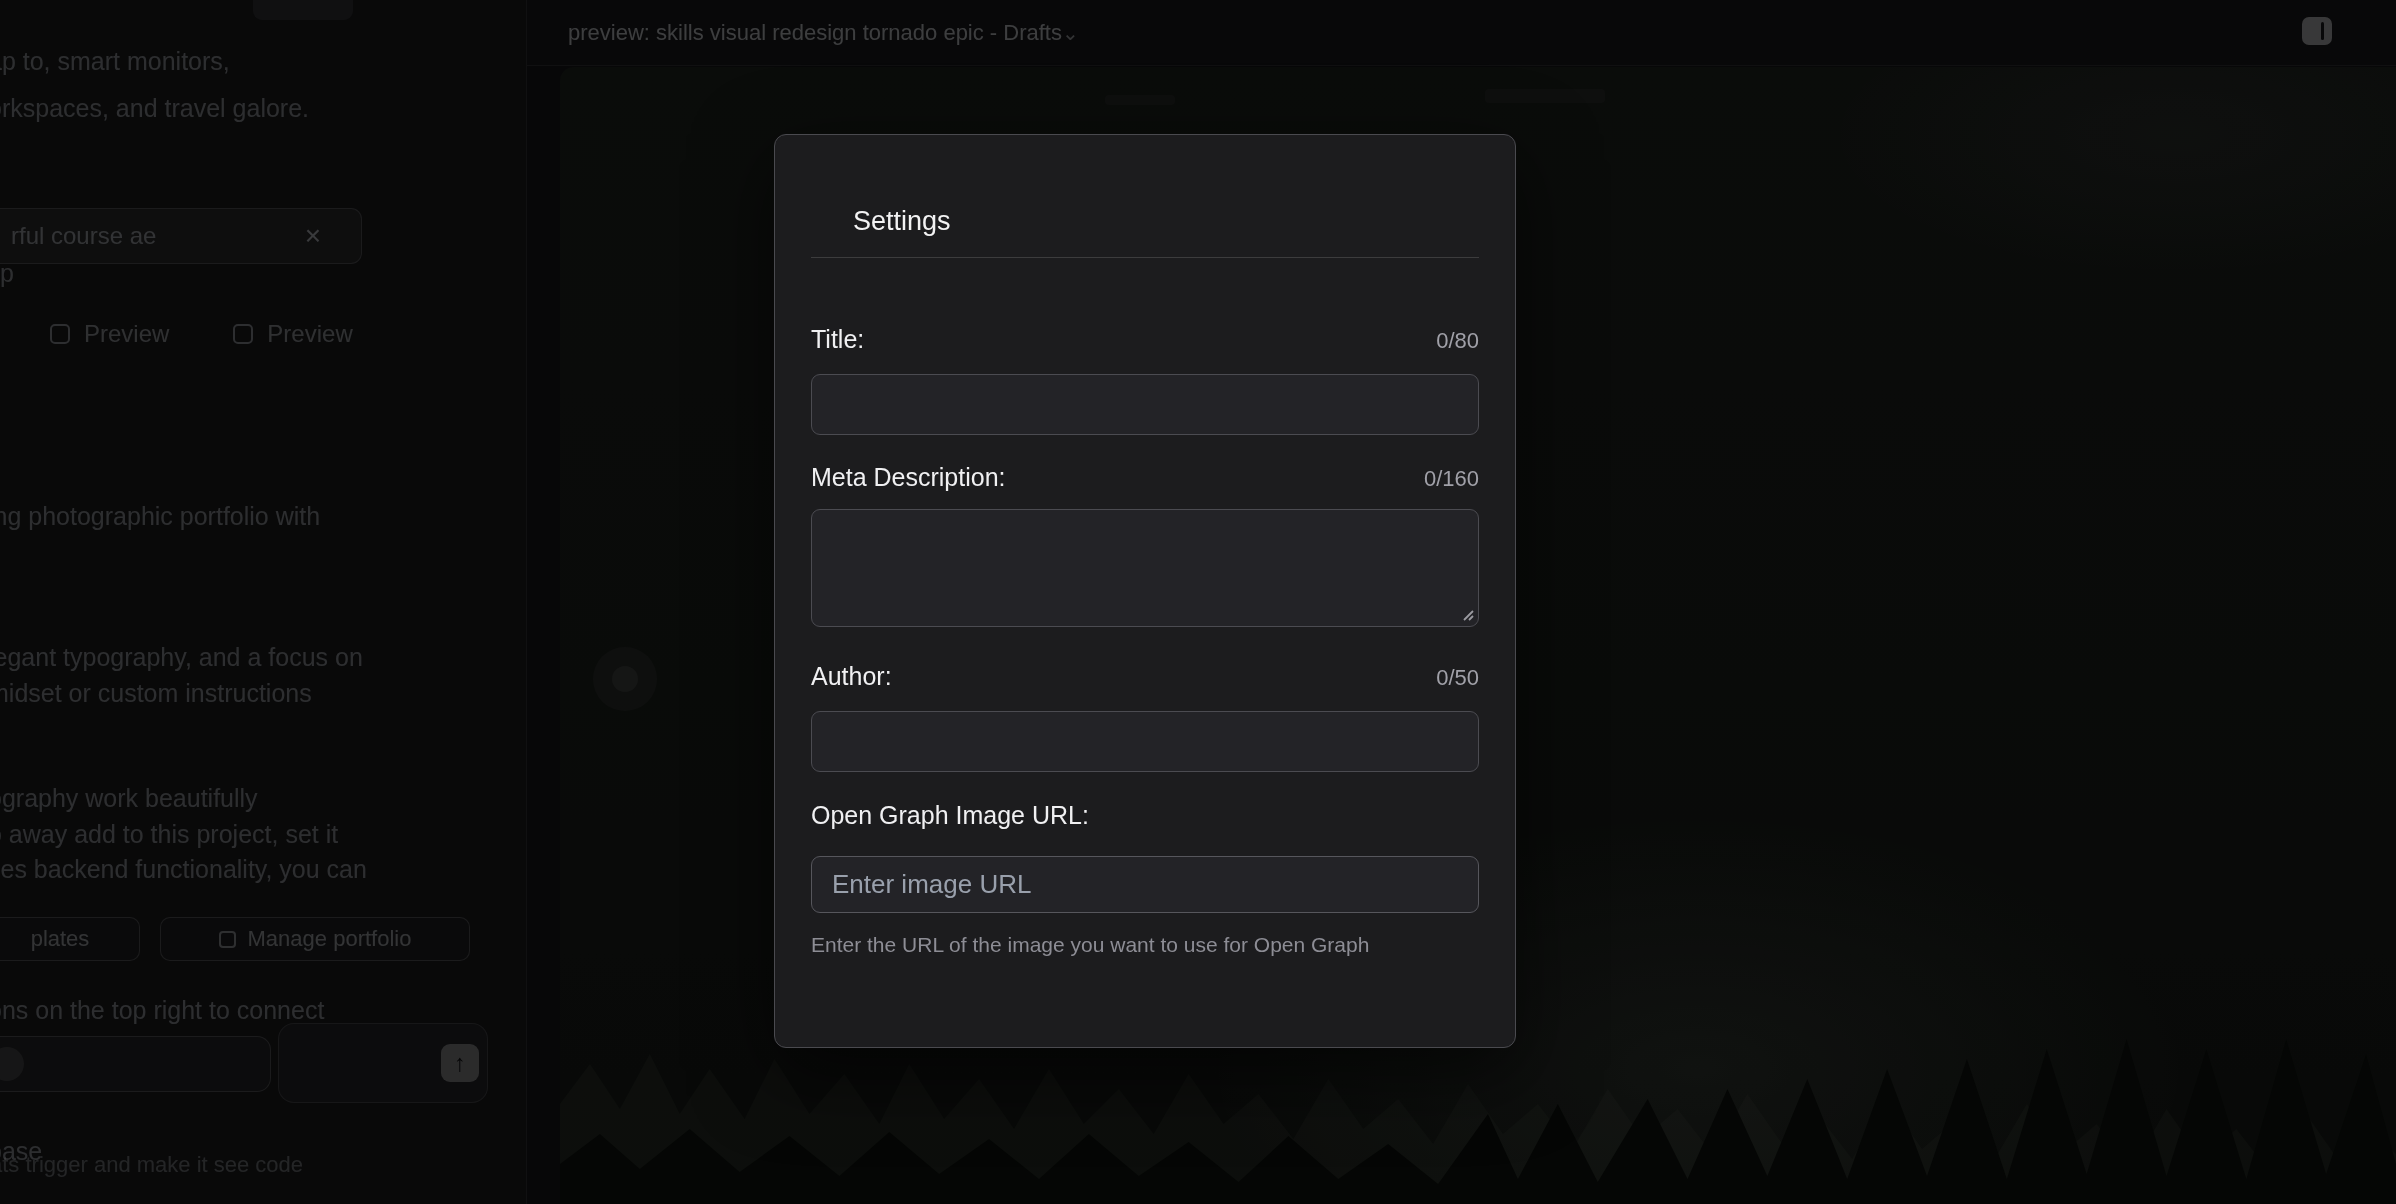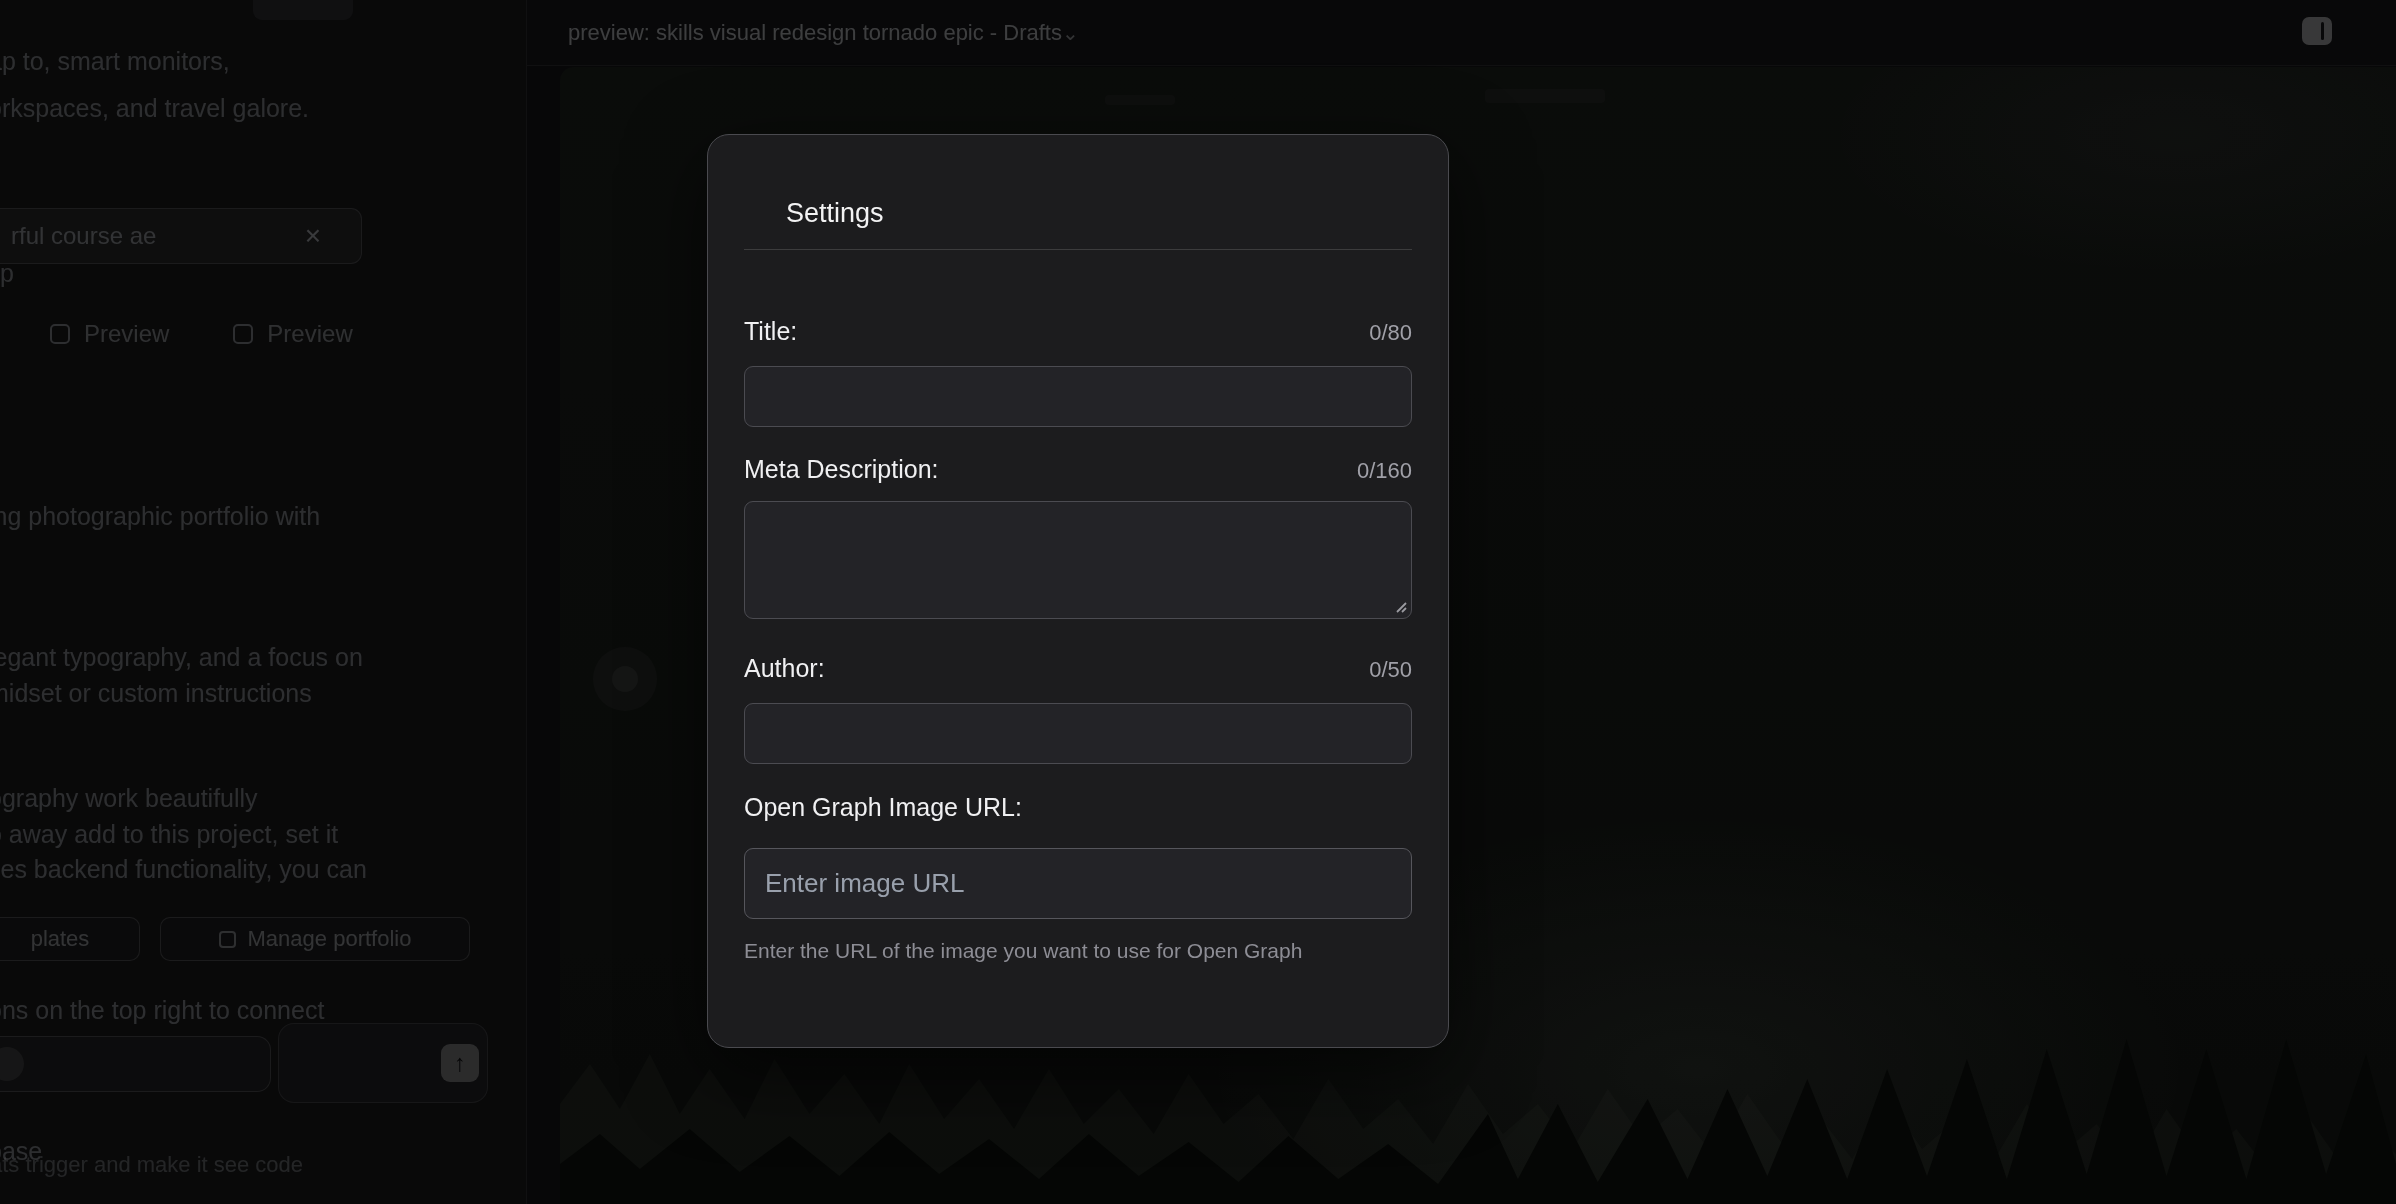--- a/index.html
+++ b/index.html
@@ -57,36 +57,36 @@
                     radial-gradient(ellipse 500px 200px at 88% 6%, rgba(200,210,205,0.05), rgba(200,210,205,0) 70%); }
   .treeline { position:absolute; left:0; right:0; bottom:0; height:340px; width:100%; }
   .float-circle { position:absolute; left:33px; top:580px; width:64px; height:64px; border-radius:50%;
                   background:rgba(255,255,255,0.045); }
   .float-circle::after { content:""; position:absolute; left:19px; top:19px; width:26px; height:26px;
                   border-radius:50%; background:rgba(255,255,255,0.07); }
   .ghost-line { position:absolute; background:rgba(255,255,255,0.035); border-radius:4px; }
 
   
   .backdrop { position:absolute; inset:0; background:rgba(0,0,0,0.55); }
-  .modal { position:absolute; left:707px; top:134px; width:742px; height:914px;
-           background:#1c1c1e; border:1px solid #4a4a4f; border-radius:22px;
-           box-shadow:0 24px 80px rgba(0,0,0,0.60); padding:8px 36px; }
+  .modal { position:absolute; left:774px; top:134px; width:742px; height:914px;
+           background:#1c1c1e; border:1px solid #4a4a4f; border-radius:12px;
+           box-shadow:0 24px 80px rgba(0,0,0,0.60); padding:16px 36px; }
   .modal-title { margin:56px 0 0 42px; color:#f2f2f3; font-size:27px; font-weight:500; line-height:28px; }
   .divider { border:none; border-top:1px solid rgba(255,255,255,0.14); margin:22px 0 0 0; }
   .frow { display:flex; justify-content:space-between; align-items:baseline; line-height:26px; }
   .flabel { color:#f0f0f2; font-size:25px; }
   .fcount { color:#a0a0a8; font-size:22px; }
   .row-1 { margin-top:68px; } .row-2 { margin-top:29px; } .row-3 { margin-top:36px; } .row-4 { margin-top:30px; }
   .tinput, .tarea, .oginput { width:100%; background:#232327; border:1px solid #4b4b51; border-radius:9px;
            color:#e8e8ea; font-size:26px; font-family:inherit; outline:none; }
   .tinput { margin-top:20px; height:61px; padding:0 20px; }
   .tarea  { margin-top:17px; height:118px; padding:14px 20px; resize:none; display:block; position:relative; }
   .tarea-wrap { position:relative; }
   .resize-grip { position:absolute; right:5px; bottom:6px; width:16px; height:16px; }
-  .oginput { margin-top:28px; height:71px; padding:0 20px; border-color:#56565c; }
+  .oginput { margin-top:28px; height:57px; padding:0 20px; border-color:#56565c; }
   .oginput::placeholder { color:#99a0ac; font-size:26px; }
   .helper { margin-top:21px; color:#8d8d95; font-size:21px; line-height:21px; }
   .actions { margin-top:37px; display:flex; justify-content:flex-end; gap:13px; }
   .btn { height:56px; border-radius:10px; font-size:25px; font-family:inherit; color:#f2f2f3;
          display:flex; align-items:center; cursor:pointer; }
   .btn-cancel { background:#1e1e21; border:1px solid #55555b; padding:0 27px; }
   .btn-apply  { background:#2b2b30; border:1px solid #55555b; padding:0 29px; }
 </style>
 </head>
 <body>

